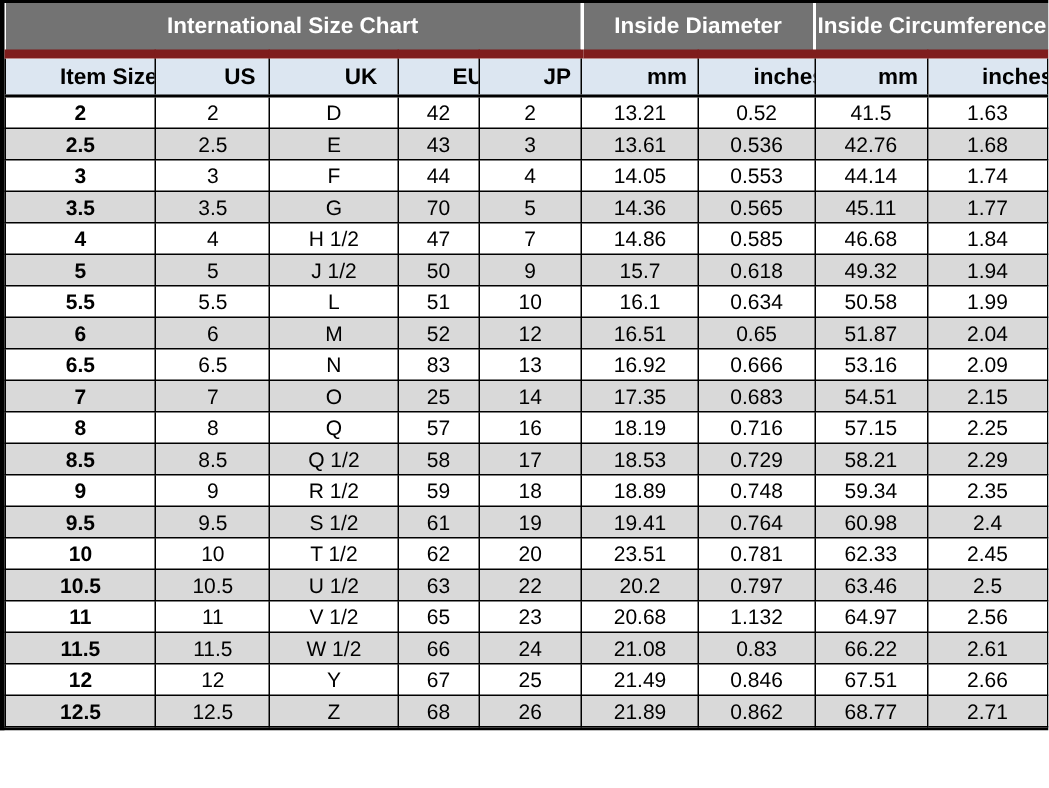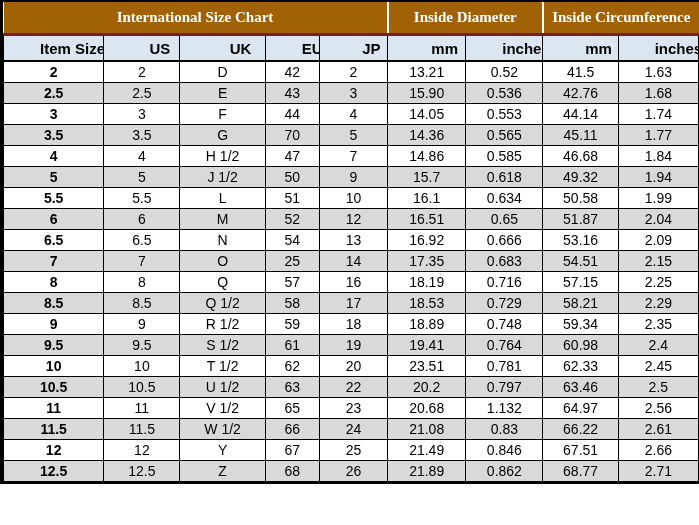--- a/index.html
+++ b/index.html
@@ -21,30 +21,29 @@
   }
   th, td {
     border: 1px solid #000;
     text-align: center;
     vertical-align: middle;
     padding: 0;
     overflow: hidden;
     white-space: nowrap;
   }
   tr.group-header th {
-    background: #a16207;
+    background: #737373;
     color: #ffffff;
     font-weight: bold;
     font-size: 15px;
     height: 31px;
     border-left: 2px solid #ffffff;
     border-right: 2px solid #ffffff;
     border-top: none;
-    border-bottom: 3px solid #7f1d1d;
-    font-family: Liberation Serif, serif;
+    border-bottom: 6px solid #7f1d1d;
   }
   tr.group-header th:first-child { border-left: none; }
   tr.group-header th:last-child  { border-right: none; }
   tr.column-header th {
     background: #dce6f1;
     color: #000000;
     font-weight: bold;
     font-size: 15px;
     height: 24px;
     border-bottom: 2px solid #000;
@@ -104,21 +103,21 @@
           <td>0.52</td>
           <td>41.5</td>
           <td>1.63</td>
         </tr>
         <tr>
           <td class="item-size">2.5</td>
           <td>2.5</td>
           <td>E</td>
           <td>43</td>
           <td>3</td>
-          <td>15.90</td>
+          <td>13.61</td>
           <td>0.536</td>
           <td>42.76</td>
           <td>1.68</td>
         </tr>
         <tr>
           <td class="item-size">3</td>
           <td>3</td>
           <td>F</td>
           <td>44</td>
           <td>4</td>
@@ -179,21 +178,21 @@
           <td>12</td>
           <td>16.51</td>
           <td>0.65</td>
           <td>51.87</td>
           <td>2.04</td>
         </tr>
         <tr>
           <td class="item-size">6.5</td>
           <td>6.5</td>
           <td>N</td>
-          <td>54</td>
+          <td>83</td>
           <td>13</td>
           <td>16.92</td>
           <td>0.666</td>
           <td>53.16</td>
           <td>2.09</td>
         </tr>
         <tr>
           <td class="item-size">7</td>
           <td>7</td>
           <td>O</td>

